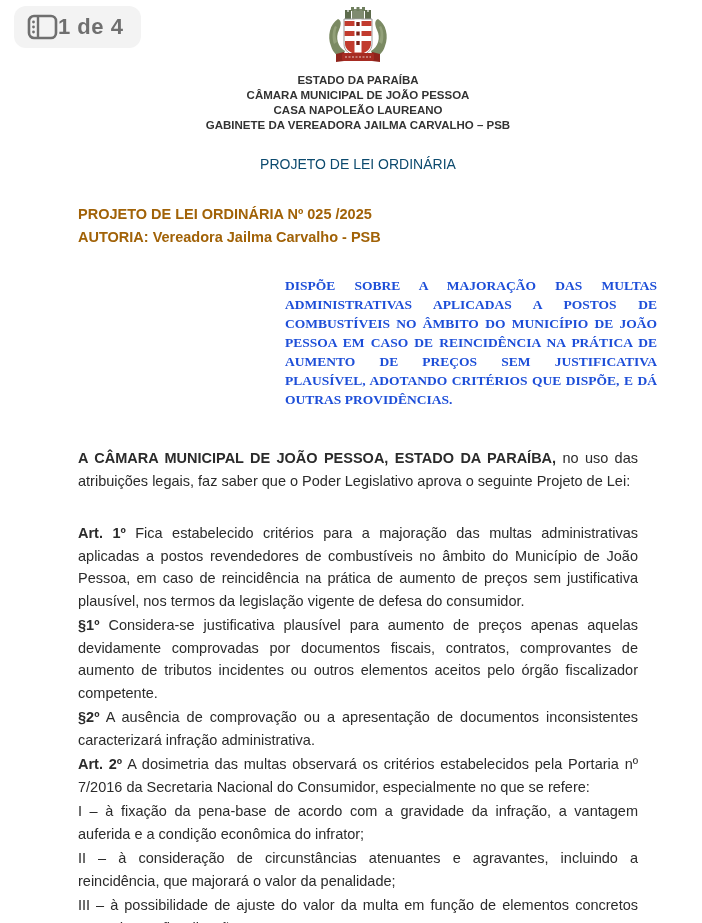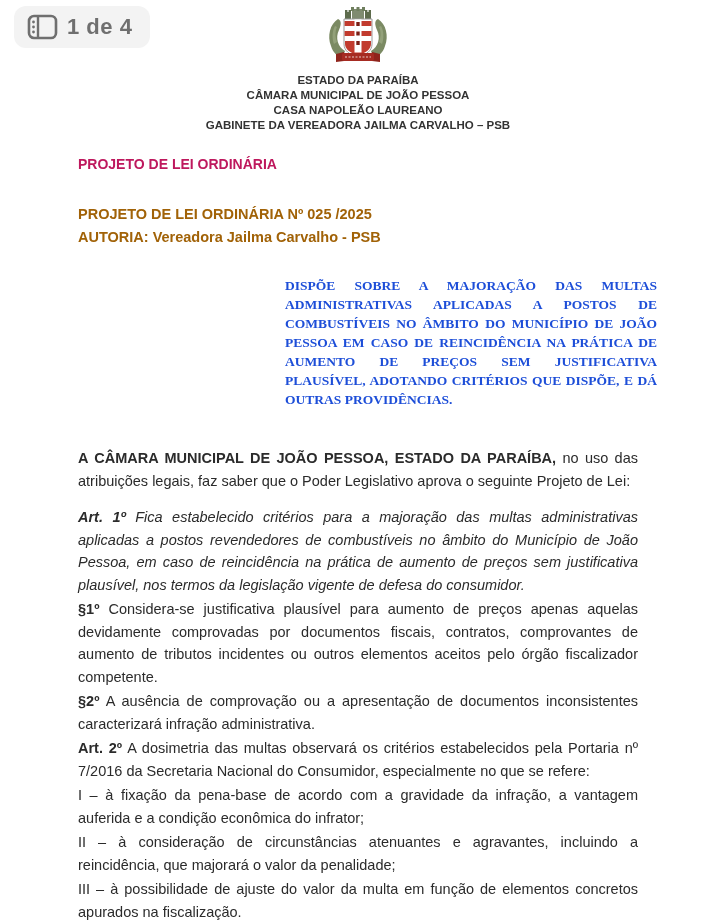--- a/index.html
+++ b/index.html
@@ -9,21 +9,21 @@
     font-family: "Liberation Sans", sans-serif;
     color: #2b2b2b;
     position: relative;
     overflow: hidden;
   }
 
   
   .page-indicator {
     position: absolute;
     top: 6px; left: 14px;
-    display: flex; align-items: center; gap: 9px;
+    display: flex; align-items: center; 
     background: #f3f3f3;
     border-radius: 12px;
     padding: 8px 18px 8px 13px;
     color: #6f6f6f;
     font-weight: bold;
     font-size: 22px;
     letter-spacing: 0.5px;
     z-index: 5;
   }
   .page-indicator svg { display: block; }
@@ -41,24 +41,25 @@
     margin-top: 7px;
     text-align: center;
     font-weight: bold;
     font-size: 11.5px;
     line-height: 15px;
     color: #333;
   }
 
   .doc-title {
     margin-top: 22px;
-    font-weight: bold;
+    text-align: center;
+    font-weight: normal;
     font-size: 14px;
     line-height: 18px;
-    color: #be185d;
+    color: #0c4a6e;
   }
 
   .num-block {
     margin-top: 30px;
     font-weight: bold;
     font-size: 14.5px;
     line-height: 23px;
     color: #a16207;
   }
 
@@ -83,21 +84,21 @@
   }
   .preamble .b { font-weight: bold; }
 
   p.clause {
     margin: 0;
     font-size: 14.5px;
     line-height: 22.5px;
     text-align: justify;
     color: #2b2b2b;
   }
-  p.clause.first { margin-top: 13px; font-style: italic; }
+  p.clause.first { margin-top: 29px; }
   p.clause + p.clause { margin-top: 2px; }
   p.clause .lbl-bold { font-weight: bold; }
 </style>
 </head>
 <body>
 
 <div class="page-indicator">
   <span>
     <svg width="31" height="26" viewBox="0 0 31 26">
       <rect x="2" y="2" width="27" height="22" rx="5" fill="none" stroke="#6f6f6f" stroke-width="2.6"></rect>

